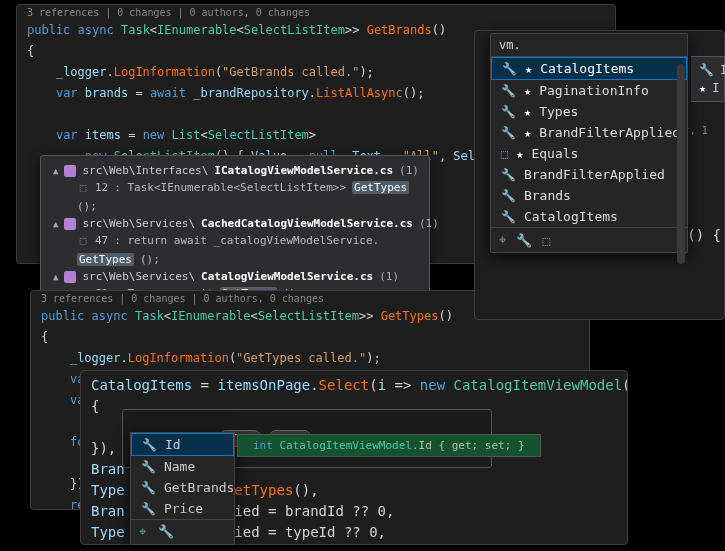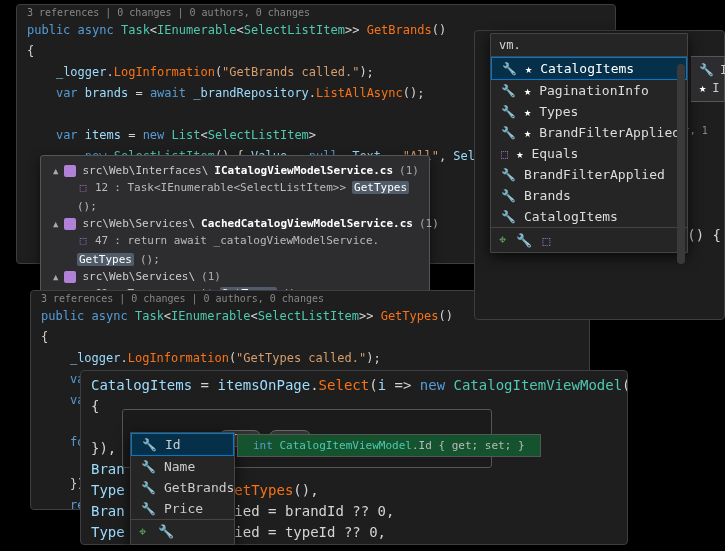--- a/index.html
+++ b/index.html
@@ -97,20 +97,21 @@
       <span class="cubeicon">⬚</span>
       <span>47</span>
       <span>: return await _catalogViewModelService.</span>
       <span class="hl">GetTypes</span>
       <span>();</span>
     </div>
   <div class="refrow">
       <span class="tri">▲</span>
       <span class="fileicon"></span>
       <span class="refpath">src\Web\Services\</span>
+      <span class="refbold">CatalogViewModelService.cs</span> 
       <span class="refcount">(1)</span>
     </div>
   <div class="refchild">
       <span class="cubeicon">⬚</span>
       <span>62</span>
       <span>: Types = await </span>
       <span class="hl">GetTypes</span>
       <span>(),</span>
     </div>
   <div class="reflinks">

